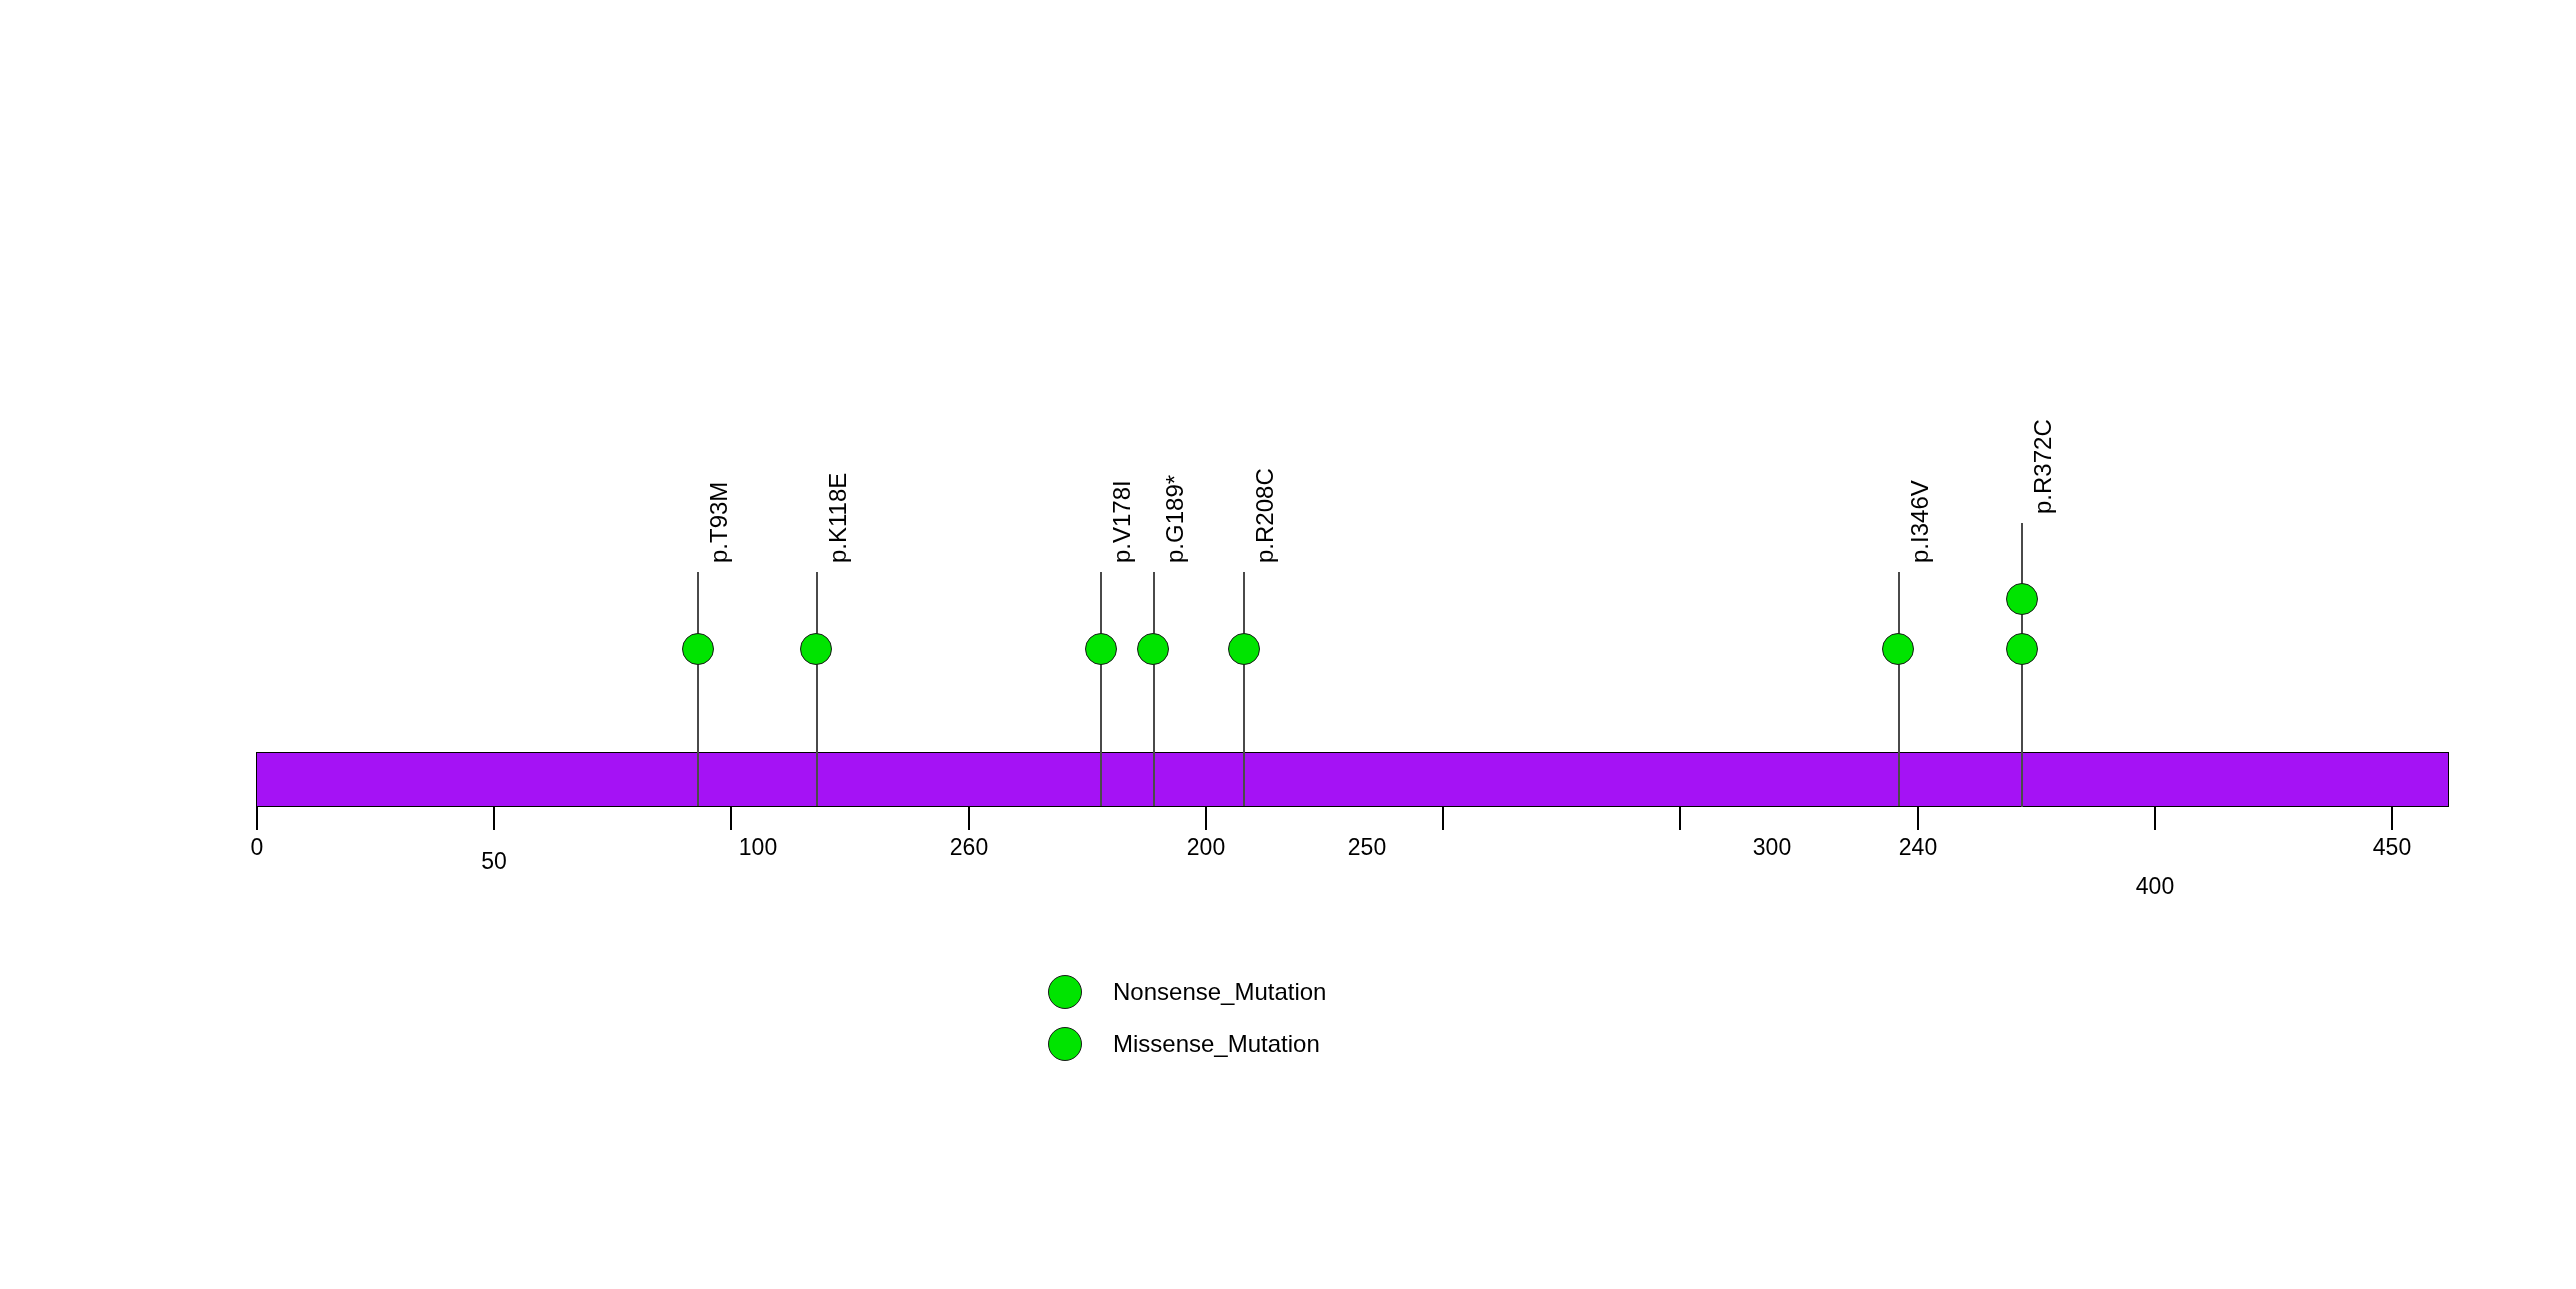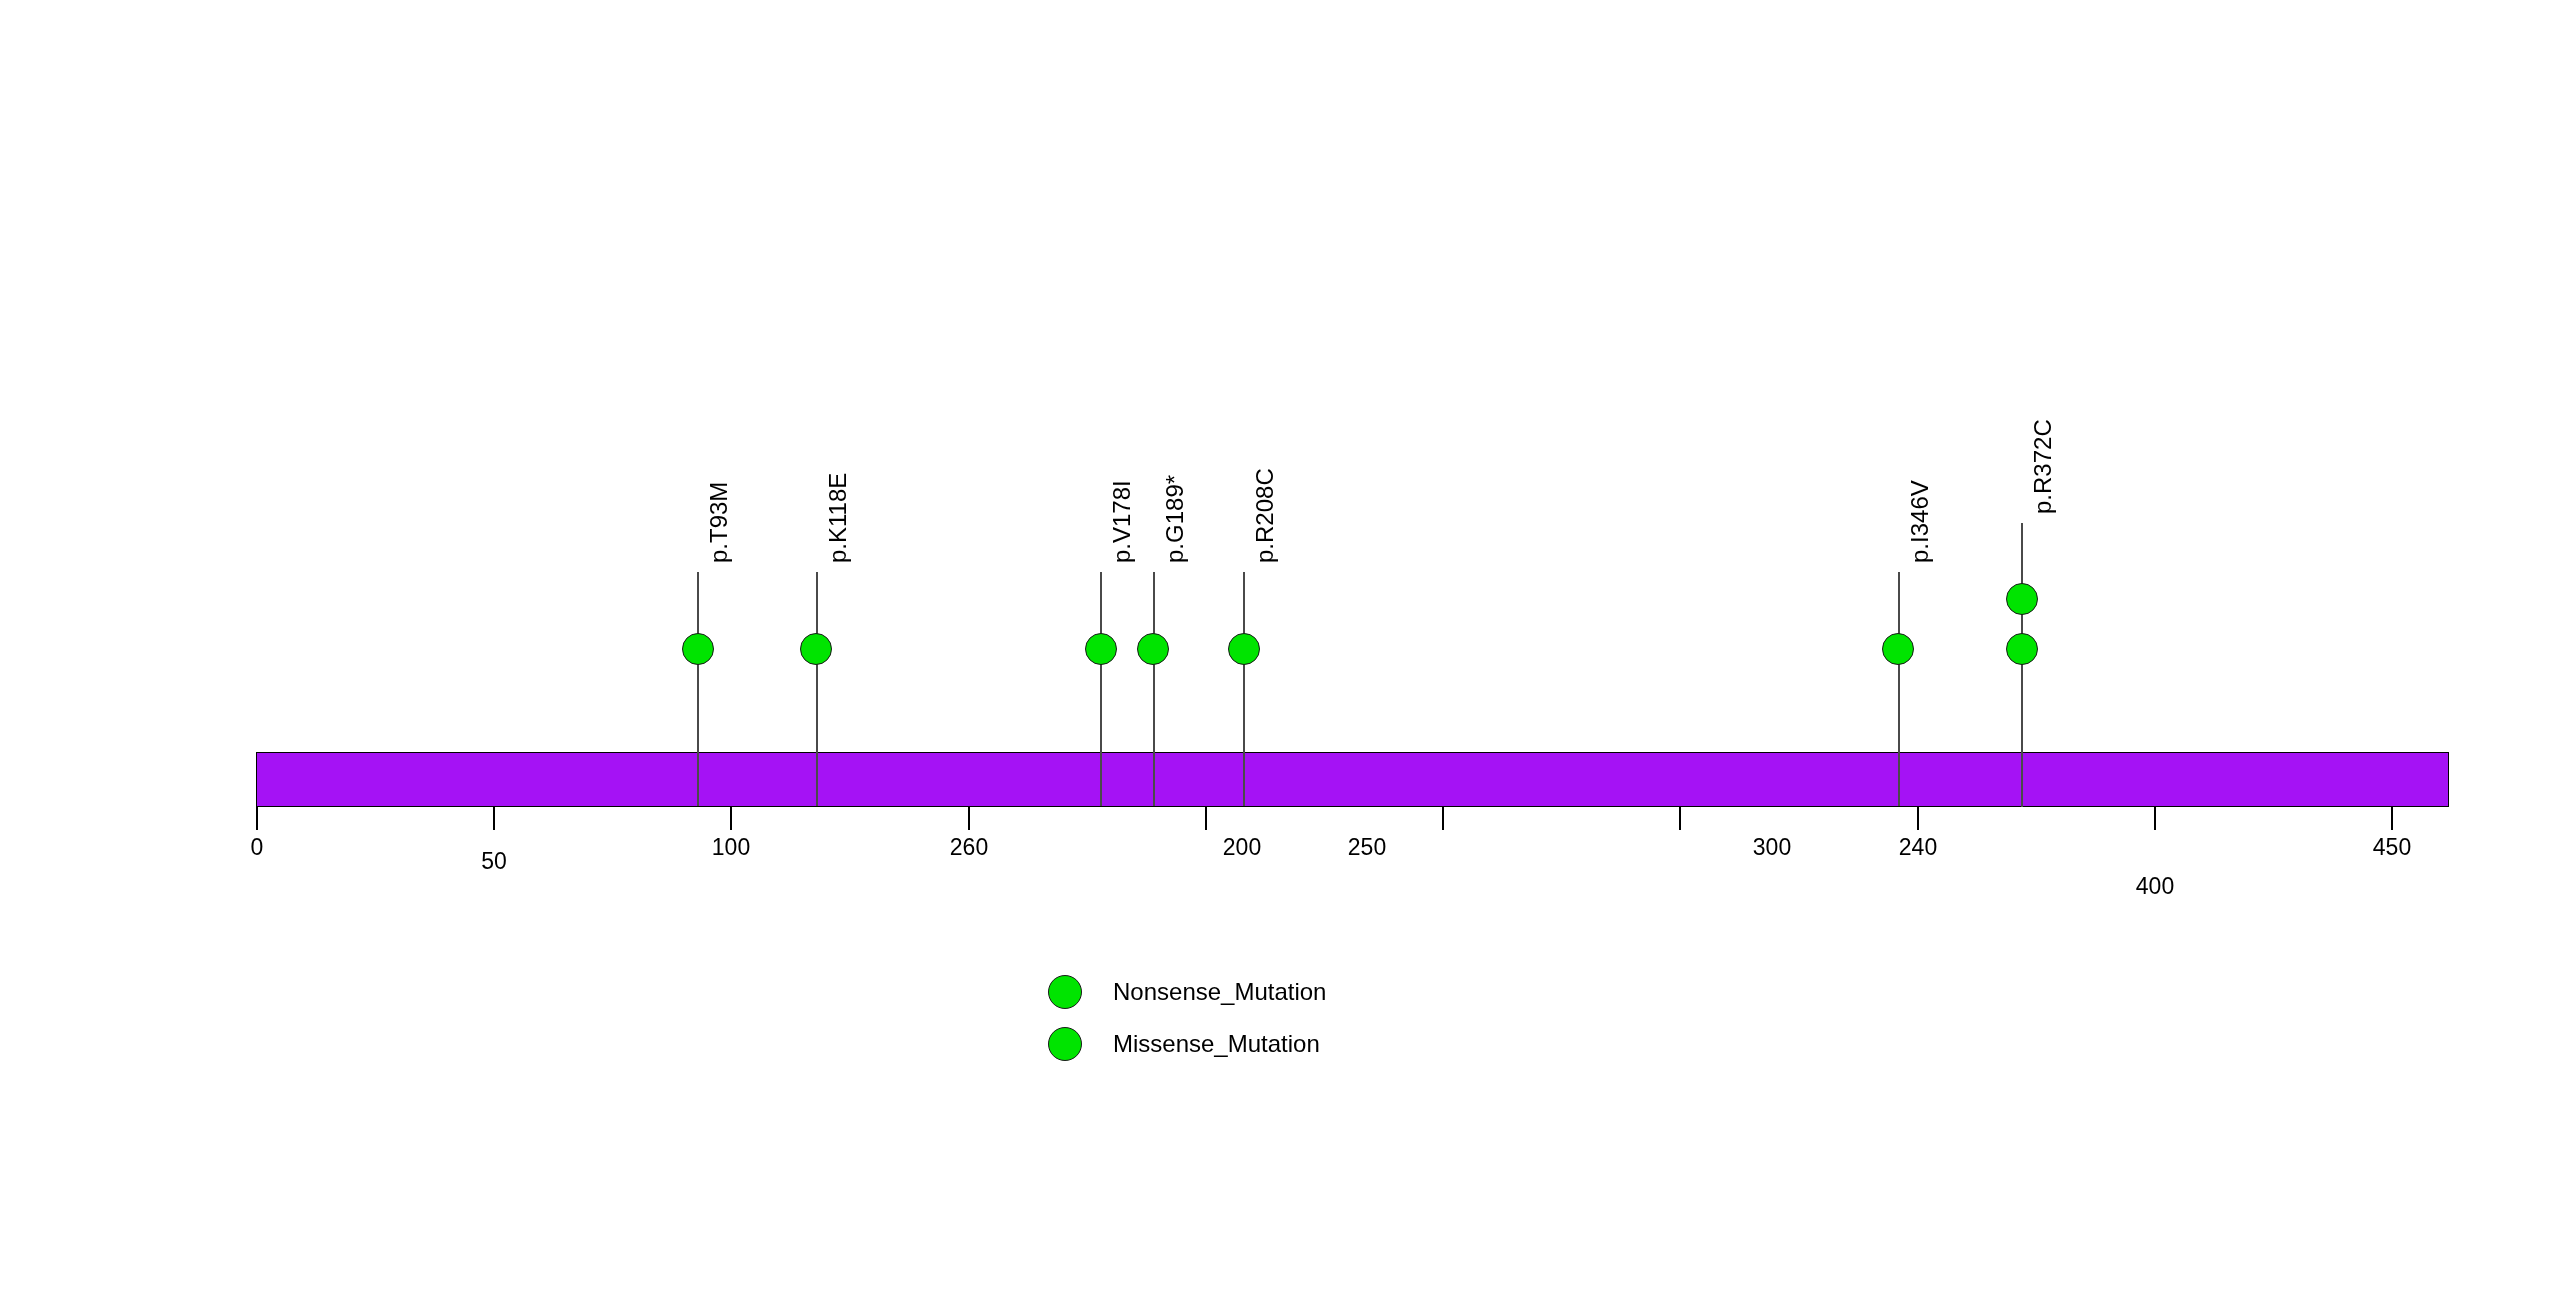--- a/index.html
+++ b/index.html
@@ -88,25 +88,25 @@
 <div id="plot-root">
 
   <div class="protein-bar" id="protein-bar" style="left: 256px; width: 2193px; top: 752px; height: 55px; background: rgb(165, 18, 245); border-color: rgb(0, 0, 0);"></div>
 
   <div id="axis-layer">
       <div class="axis-tick" style="left: 256px; top: 807px; height: 23px;"></div>
       <div class="axis-tick-label" style="left: 211px; width: 92px; top: 836px;">0</div>
       <div class="axis-tick" style="left: 493px; top: 807px; height: 23px;"></div>
       <div class="axis-tick-label" style="left: 448px; width: 92px; top: 836px; margin-top: 14px;">50</div>
       <div class="axis-tick" style="left: 730px; top: 807px; height: 23px;"></div>
-      <div class="axis-tick-label" style="left: 685px; width: 92px; top: 836px;">100</div>
+      <div class="axis-tick-label" style="left: 712px; width: 92px; top: 836px;">100</div>
       <div class="axis-tick" style="left: 968px; top: 807px; height: 23px;"></div>
       <div class="axis-tick-label" style="left: 923px; width: 92px; top: 836px;">260</div>
       <div class="axis-tick" style="left: 1205px; top: 807px; height: 23px;"></div>
-      <div class="axis-tick-label" style="left: 1196px; width: 92px; top: 836px; text-align: center;">200</div>
+      <div class="axis-tick-label" style="left: 1160px; width: 92px; top: 836px; text-align: center;">200</div>
       <div class="axis-tick" style="left: 1442px; top: 807px; height: 23px;"></div>
       <div class="axis-tick-label" style="left: 1321px; width: 92px; top: 836px;">250</div>
       <div class="axis-tick" style="left: 1679px; top: 807px; height: 23px;"></div>
       <div class="axis-tick-label" style="left: 1726px; width: 92px; top: 836px;">300</div>
       <div class="axis-tick" style="left: 1917px; top: 807px; height: 23px;"></div>
       <div class="axis-tick-label" style="left: 1872px; width: 92px; top: 836px;">240</div>
       <div class="axis-tick" style="left: 2154px; top: 807px; height: 23px;"></div>
       <div class="axis-tick-label" style="left: 2109px; width: 92px; top: 875px;">400</div>
       <div class="axis-tick" style="left: 2391px; top: 807px; height: 23px;"></div>
       <div class="axis-tick-label" style="left: 2346px; width: 92px; top: 836px;">450</div>

